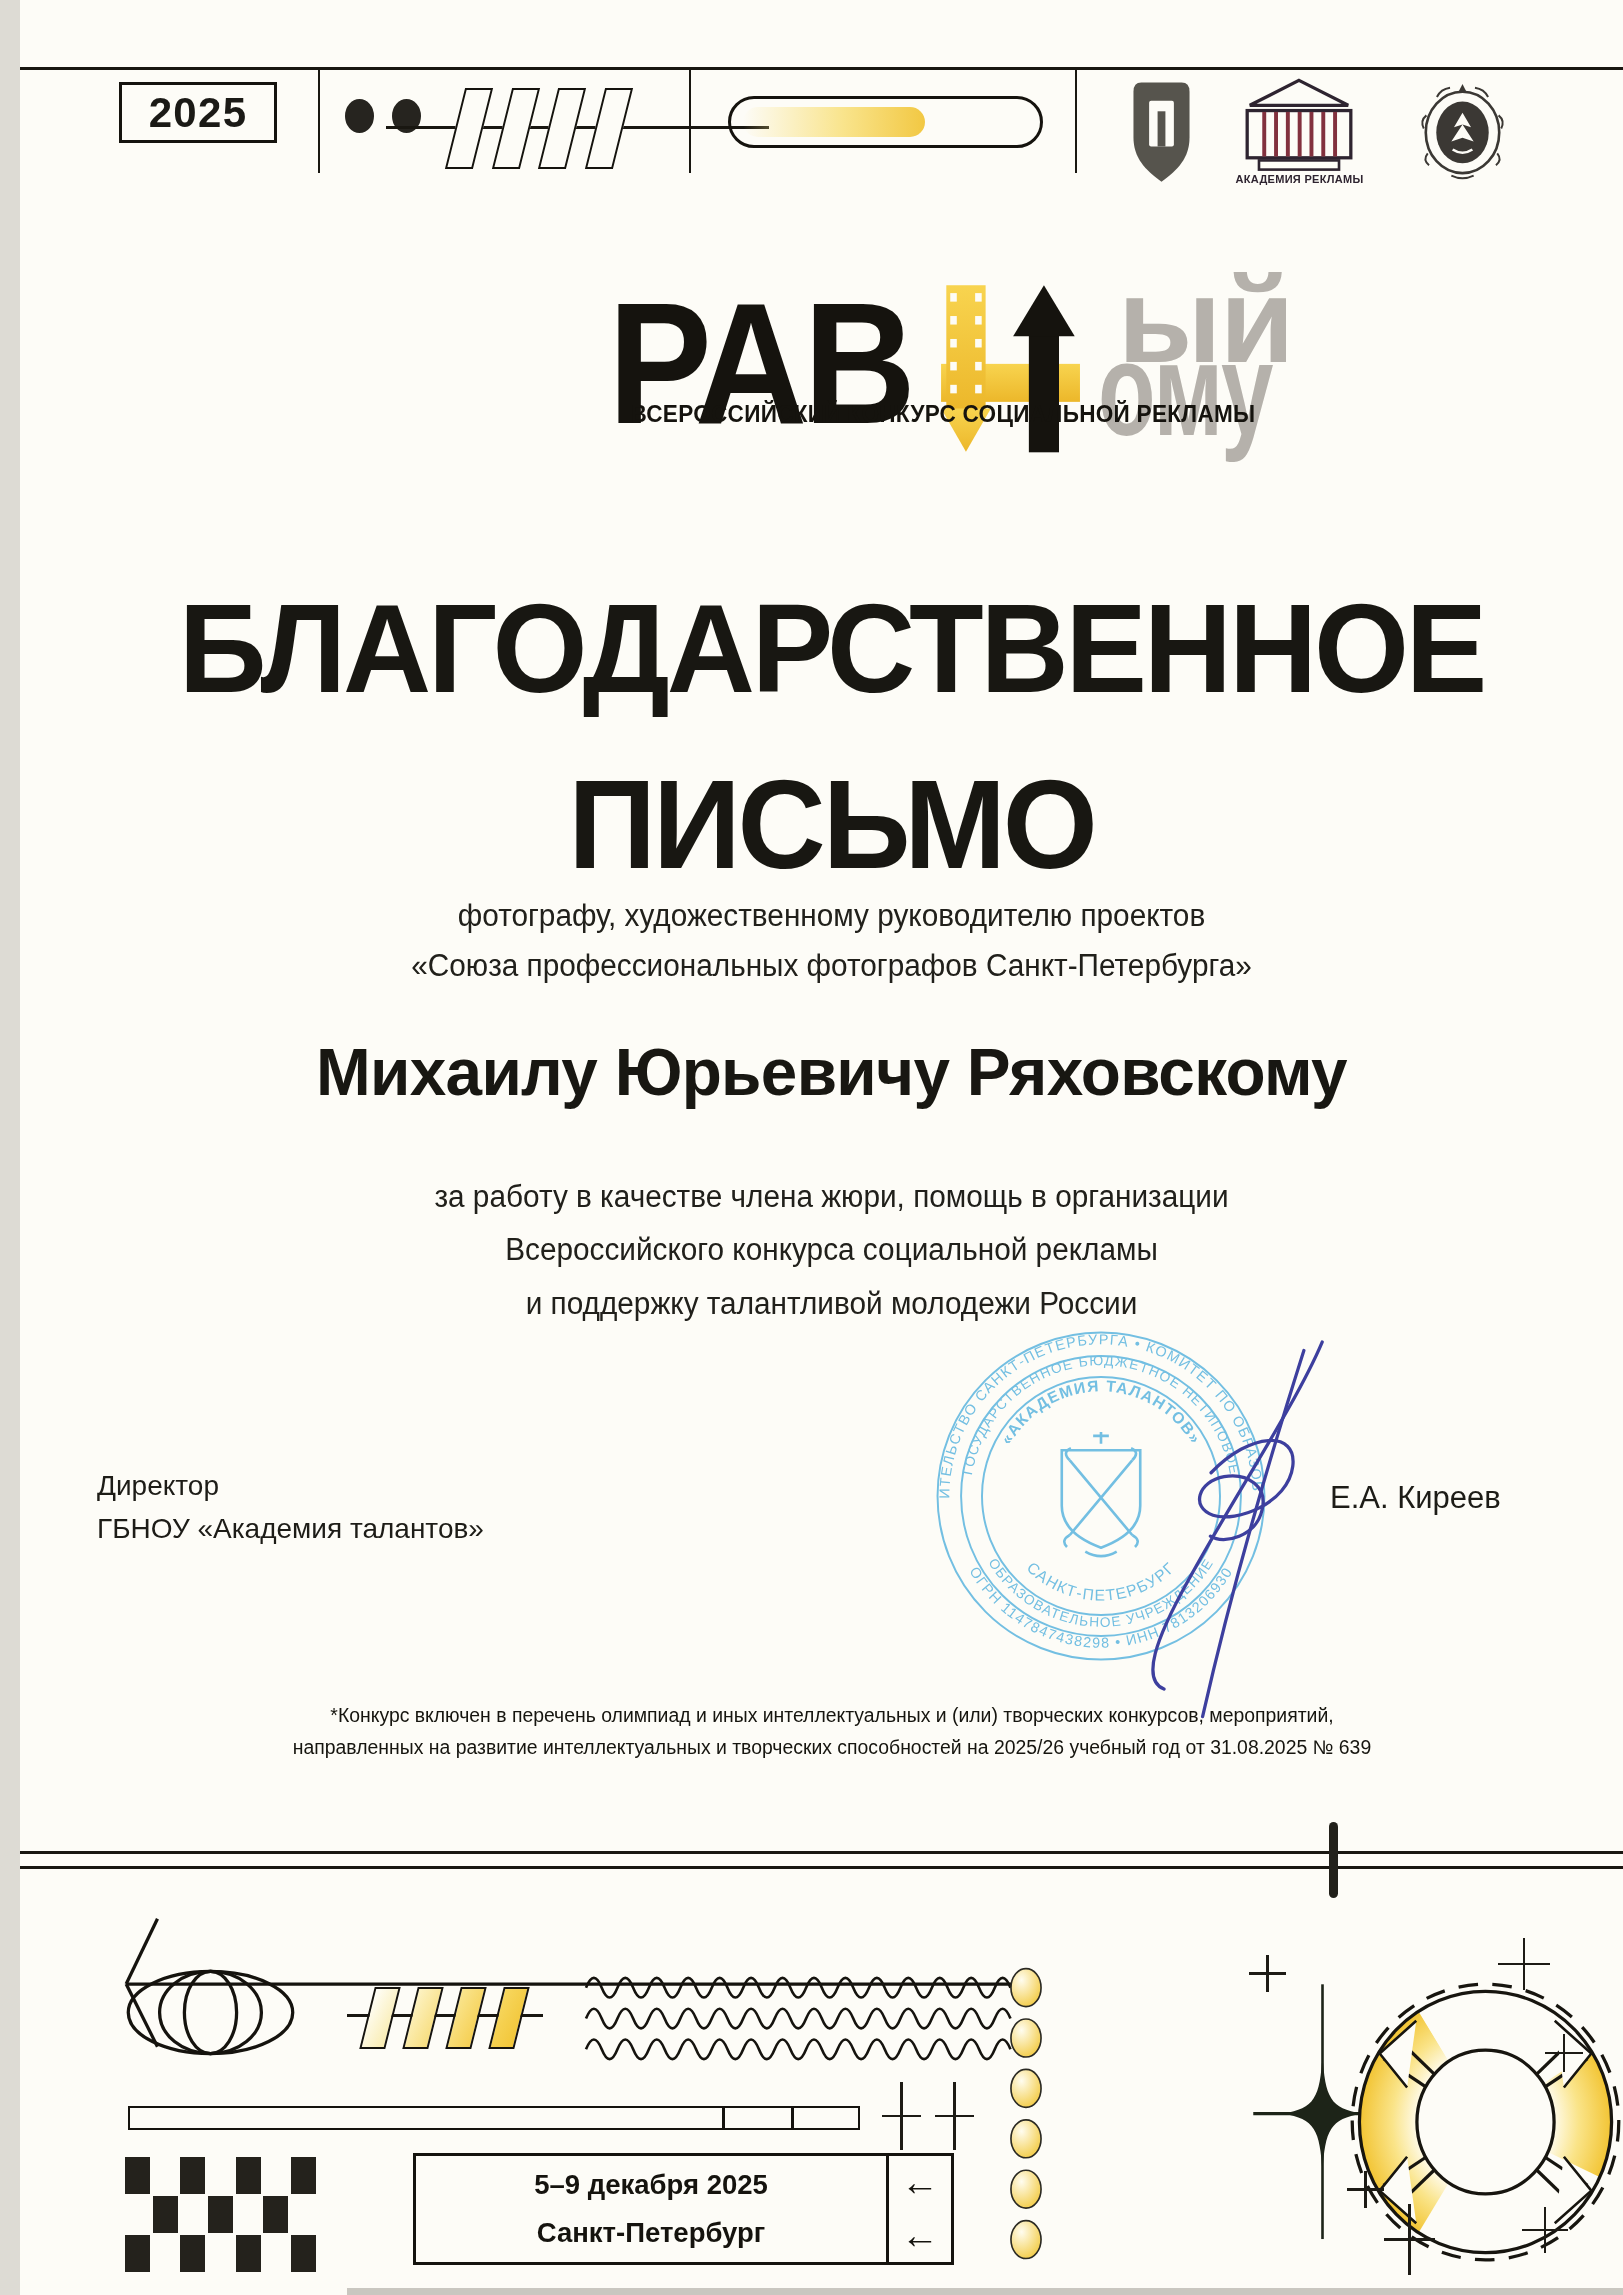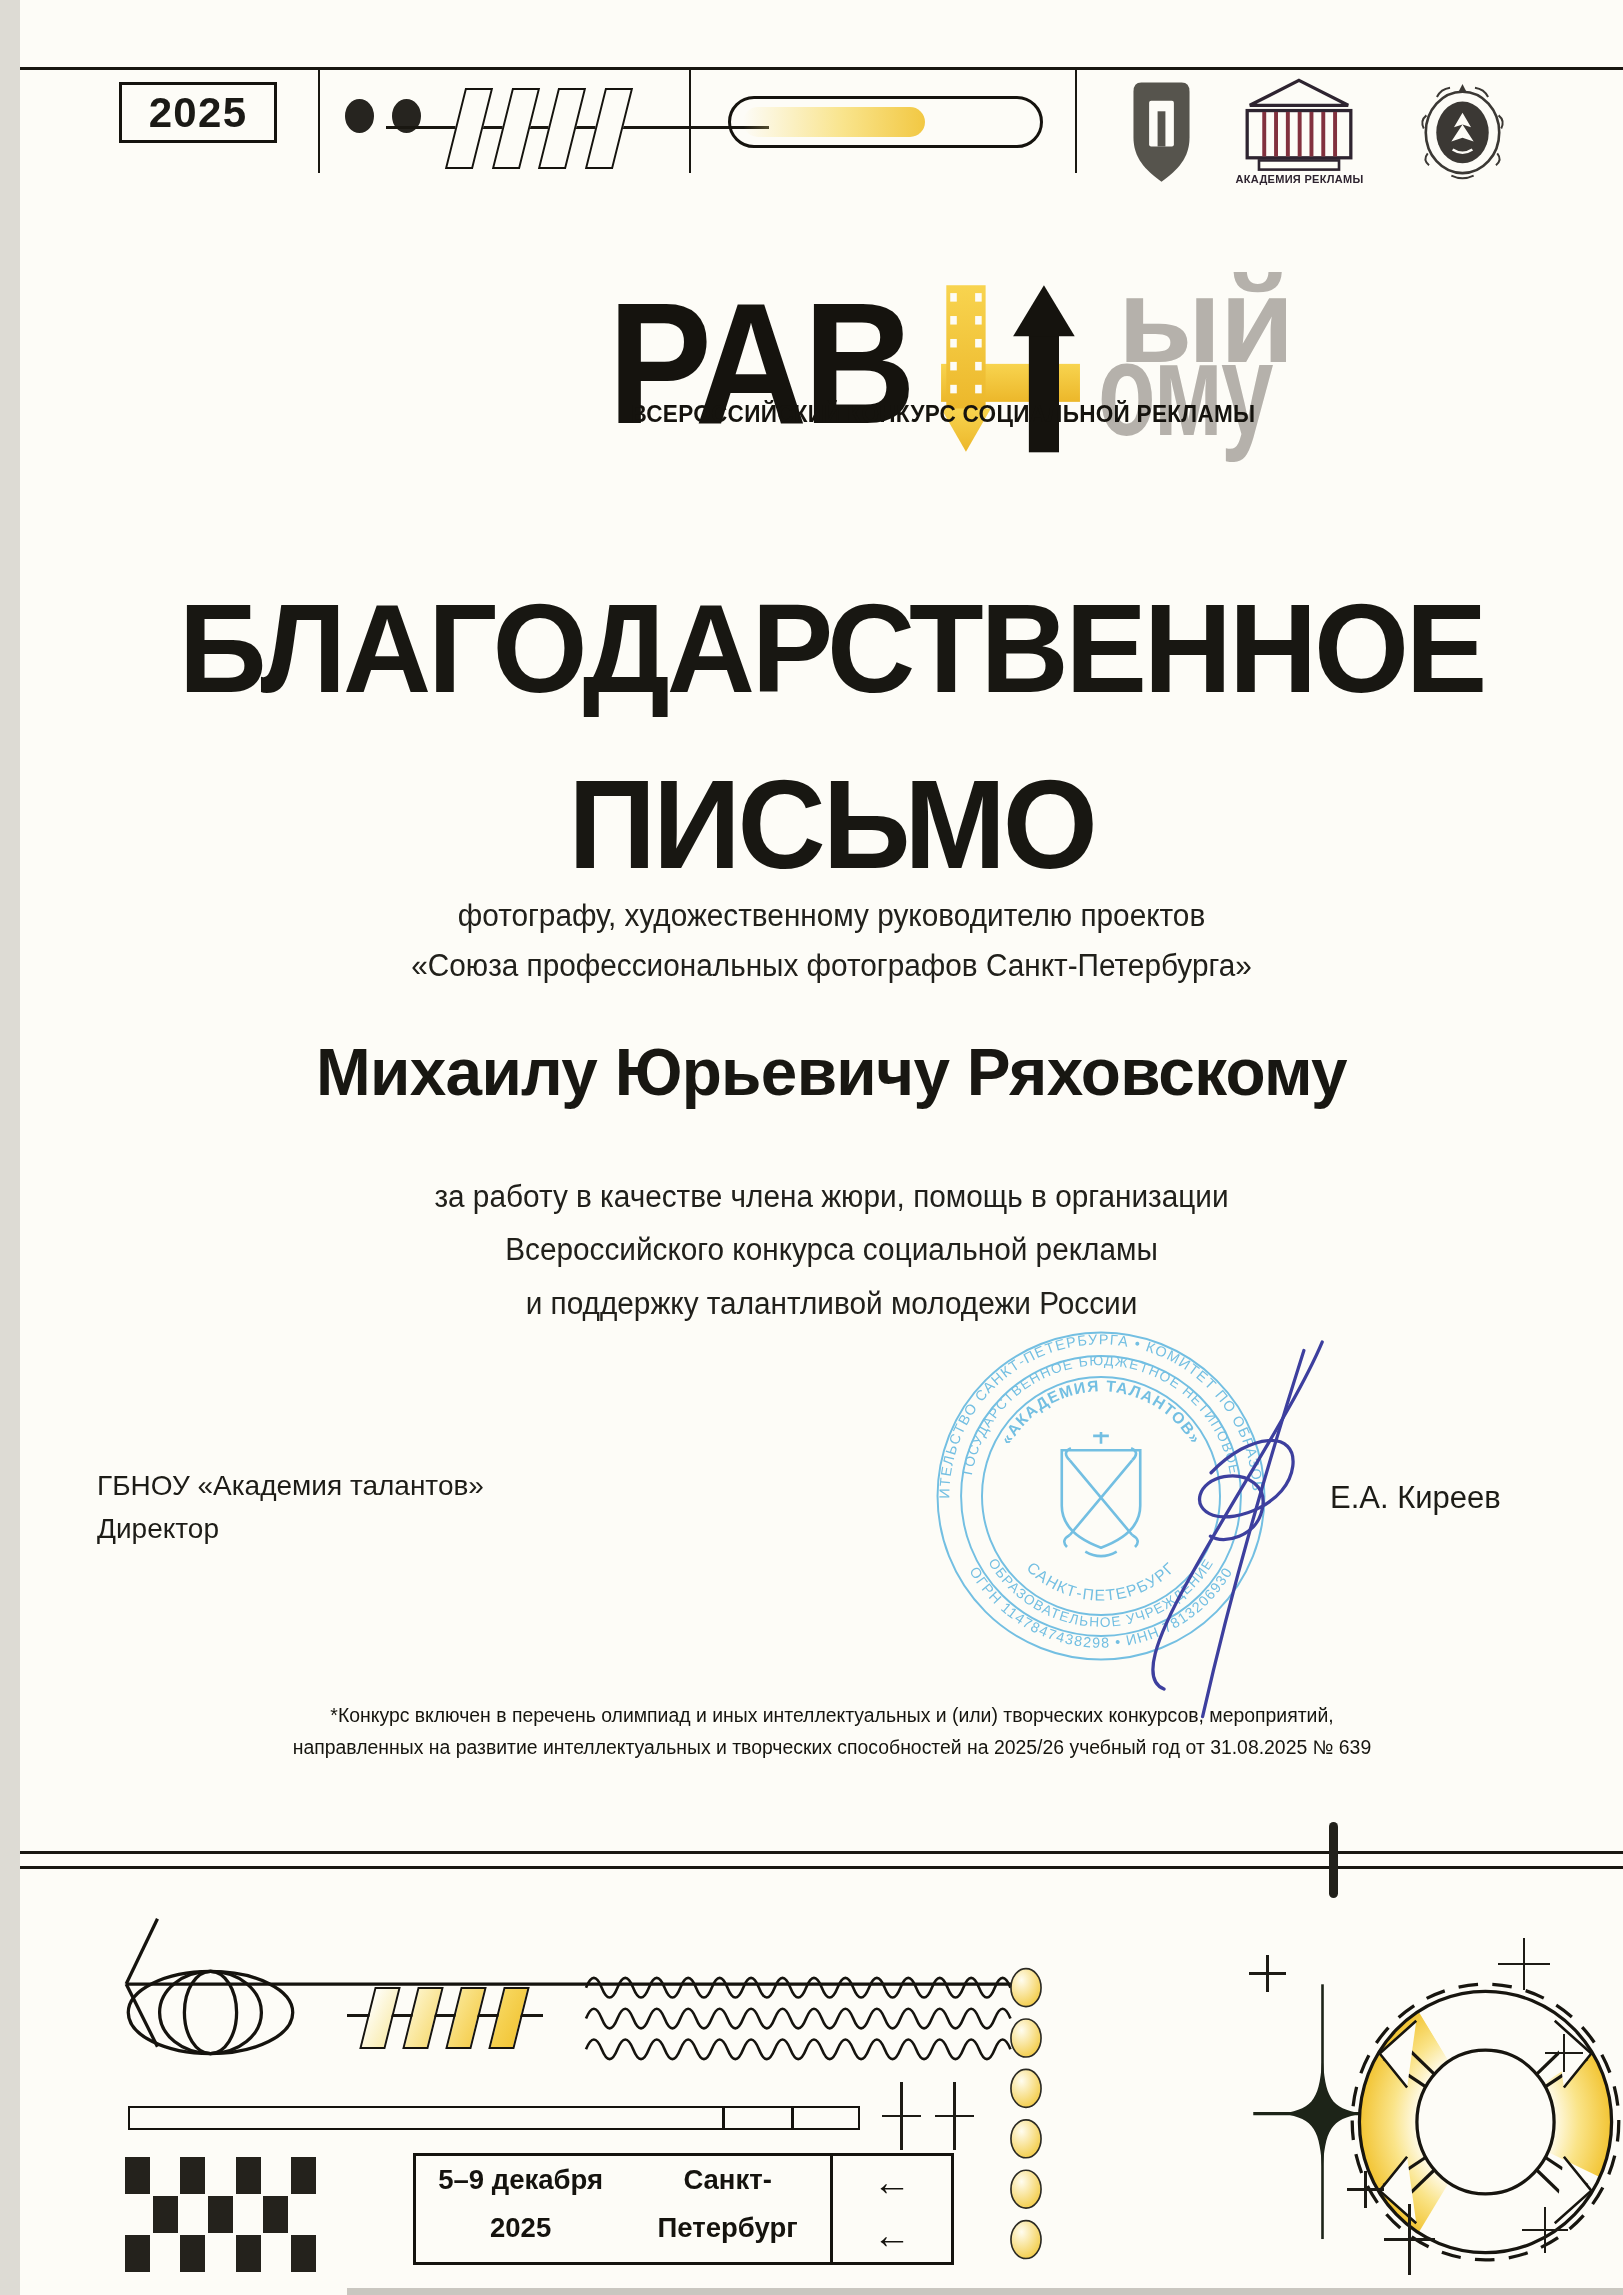--- a/index.html
+++ b/index.html
@@ -44,21 +44,21 @@
   .loadbar{position:absolute;left:108px;top:2106px;width:728px;height:19.6px;border:2.6px solid #15130e;}
   .loadbar .div{position:absolute;top:0;bottom:0;width:2.6px;background:#15130e;}
   .plus{position:absolute;}
   .plus::before{content:"";position:absolute;left:0;right:0;top:50%;height:2.6px;margin-top:-1.3px;background:#1d1b15;}
   .plus::after{content:"";position:absolute;top:0;bottom:0;left:50%;width:2.6px;margin-left:-1.3px;background:#1d1b15;}
   .checker{position:absolute;left:105px;top:2157px;width:191px;height:115px;display:grid;
            grid-template-columns:repeat(7,1fr);grid-template-rows:repeat(3,1fr);gap:2.6px;}
   .cb-cell{background:transparent;}
   .cb-cell.on{background:#24221c;}
   .datebox{position:absolute;left:393px;top:2153px;width:535px;height:106px;border:3.3px solid #15130e;display:flex;}
-  .datebox .dtext{width:414px;display:flex;flex-direction:row;justify-content:center;text-align:center;
+  .datebox .dtext{width:470px;display:flex;flex-direction:column;justify-content:center;text-align:center;
                   font-size:27.5px;font-weight:700;line-height:1.75;color:#15130e;}
   .datebox .dsep{width:2.6px;background:#15130e;}
   .datebox .darrows{flex:1;display:flex;flex-direction:column;justify-content:space-around;align-items:center;
                     font-size:38px;color:#15130e;}
   .graybar{position:absolute;left:327px;top:2288px;width:1296px;height:7.9px;background:#b7b5ae;opacity:.75;}
   svg{overflow:visible;}
   .stamp-text{font-family:"Liberation Sans",sans-serif;fill:#73bfe2;letter-spacing:2px;}
 </style>
 </head>
 <body>
@@ -171,22 +171,22 @@
 
   <div class="name">Михаилу Юрьевичу Ряховскому</div>
 
   <div class="body-text">
     <div>за работу в качестве члена жюри, помощь в организации</div>
     <div>Всероссийского конкурса социальной рекламы</div>
     <div>и поддержку талантливой молодежи России</div>
   </div>
 
   <div class="signer">
+    <div>Директор</div>
     <div>ГБНОУ «Академия талантов»</div>
-    <div>Директор</div>
   </div>
 
   <svg class="abs" style="left:911px;top:1326px;" width="340" height="340" viewBox="0 0 520 520">
     <defs>
       <path id="arcOT" d="M 28,260 a 232,232 0 0 1 464,0" fill="none"></path>
       <path id="arcOB" d="M 28,260 a 232,232 0 0 0 464,0" fill="none"></path>
       <path id="arcMT" d="M 60,260 a 200,200 0 0 1 400,0" fill="none"></path>
       <path id="arcMB" d="M 60,260 a 200,200 0 0 0 400,0" fill="none"></path>
       <path id="arcIT" d="M 100,260 a 160,160 0 0 1 320,0" fill="none"></path>
       <path id="arcIB" d="M 100,260 a 160,160 0 0 0 320,0" fill="none"></path>

